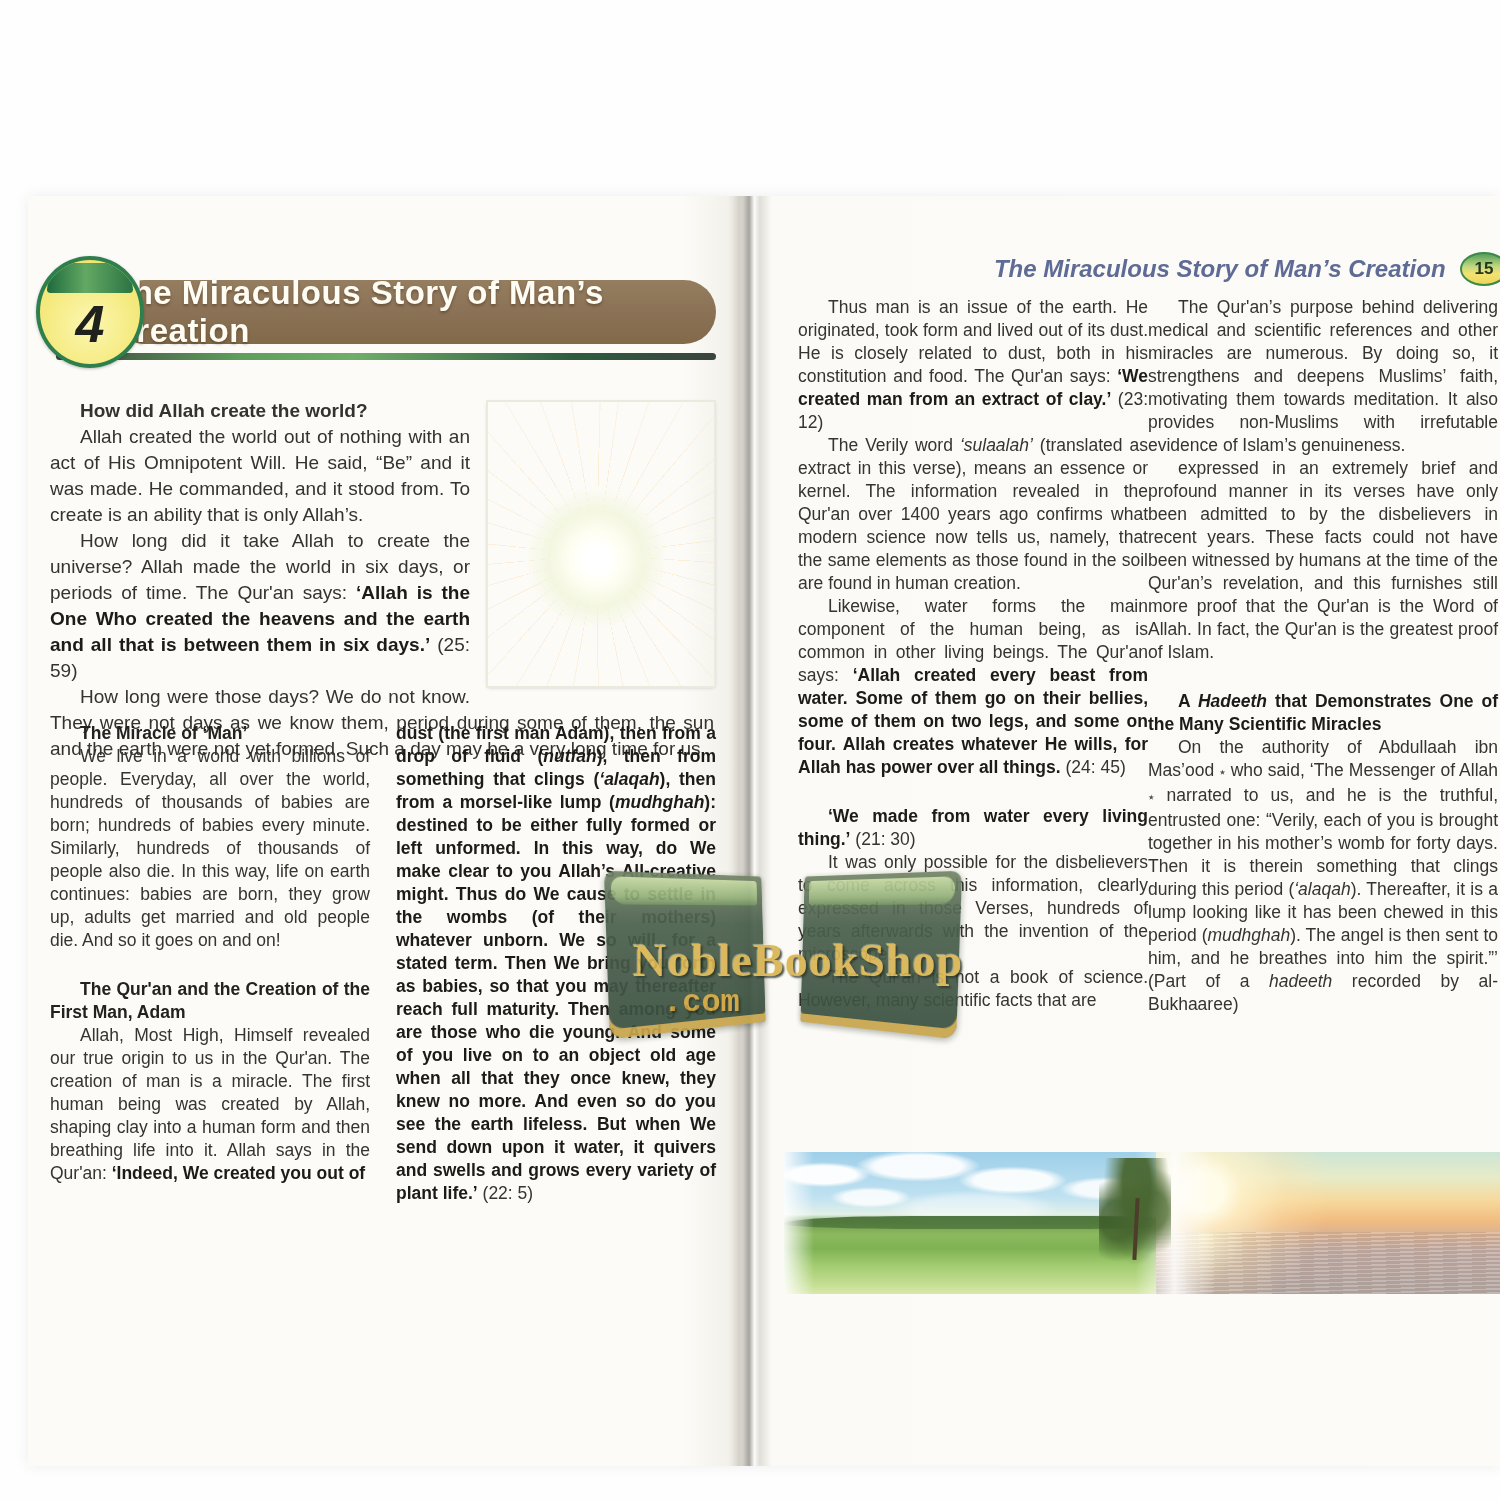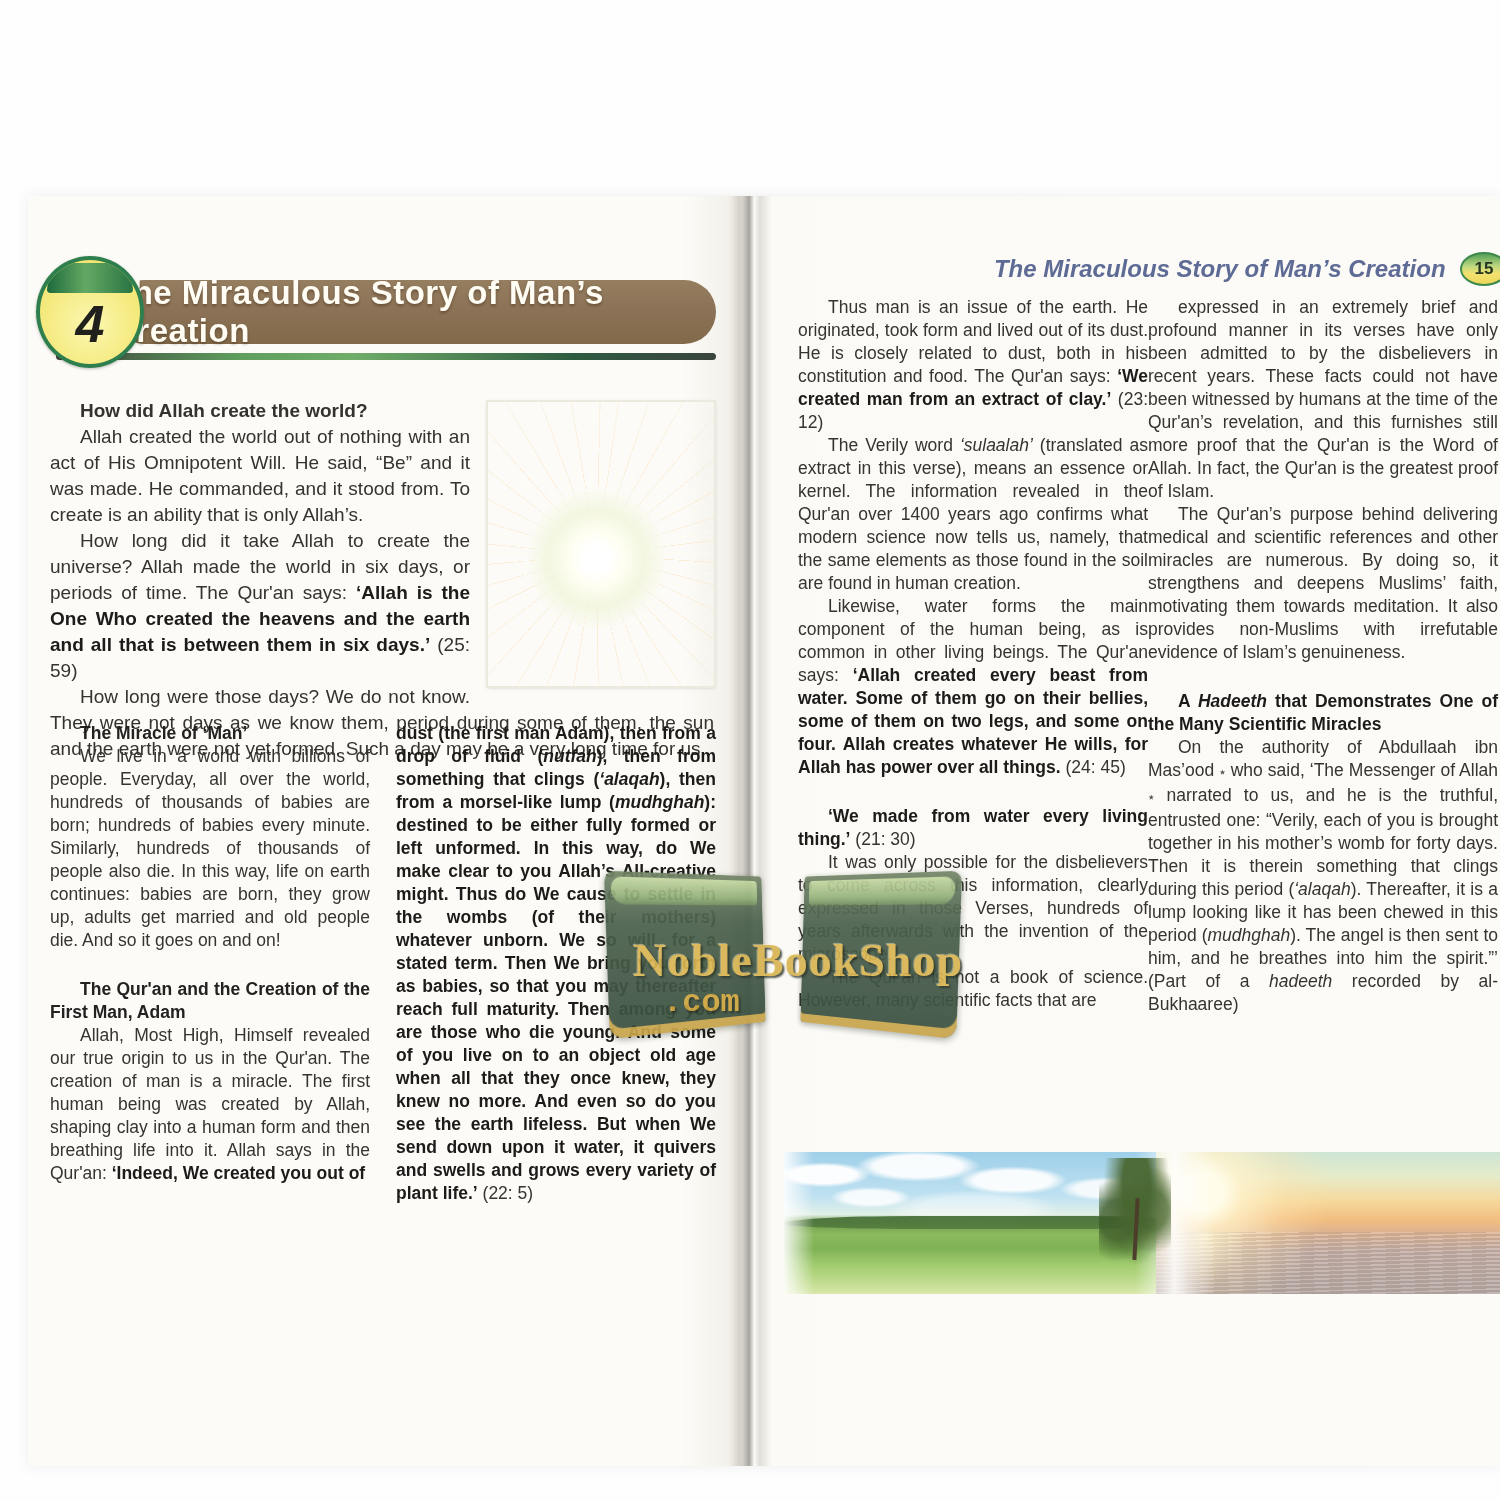--- a/index.html
+++ b/index.html
@@ -145,22 +145,22 @@
     <div class="rp-cols">
       <div class="col">
         <p class="ind"><span class="">Thus man is an issue of the earth. He originated, took form and lived out of its dust. He is closely related to dust, both in his constitution and food. The Qur'an says: </span><span class="rb ">‘We created man from an extract of clay.’</span><span class=""> (23: 12)</span></p>
         <p class="ind"><span class="">The Verily word </span><span class="ri ">‘sulaalah’</span><span class=""> (translated as extract in this verse), means an essence or kernel. The information revealed in the Qur'an over 1400 years ago confirms what modern science now tells us, namely, that the same elements as those found in the soil are found in human creation.</span></p>
         <p class="ind"><span class="">Likewise, water forms the main component of the human being, as is common in other living beings. The Qur'an says: </span><span class="rb ">‘Allah created every beast from water. Some of them go on their bellies, some of them on two legs, and some on four. Allah creates whatever He wills, for Allah has power over all things.</span><span class=""> (24: 45)</span></p>
         <p class="ind gap"><span class="rb ">‘We made from water every living thing.’</span><span class=""> (21: 30)</span></p>
         <p class="ind">It was only possible for the disbelievers to come across this information, clearly expressed in those Verses, hundreds of years afterwards with the invention of the microscope.</p>
         <p class="ind">The Qur'an is not a book of science. However, many scientific facts that are</p>
       </div>
       <div class="col">
+        <p class="ind">The Qur'an’s purpose behind delivering medical and scientific references and other miracles are numerous. By doing so, it strengthens and deepens Muslims’ faith, motivating them towards meditation. It also provides non-Muslims with irrefutable evidence of Islam’s genuineness.</p>
         <p class="ind">expressed in an extremely brief and profound manner in its verses have only been admitted to by the disbelievers in recent years. These facts could not have been witnessed by humans at the time of the Qur'an’s revelation, and this furnishes still more proof that the Qur'an is the Word of Allah. In fact, the Qur'an is the greatest proof of Islam.</p>
-        <p class="ind">The Qur'an’s purpose behind delivering medical and scientific references and other miracles are numerous. By doing so, it strengthens and deepens Muslims’ faith, motivating them towards meditation. It also provides non-Muslims with irrefutable evidence of Islam’s genuineness.</p>
         <p class="h ind gap"><span class="rb ">A </span><span class="rb ri ">Hadeeth</span><span class="rb "> that Demonstrates One of the Many Scientific Miracles</span></p>
         <p class="ind"><span class="">On the authority of Abdullaah ibn Mas’ood </span><span class="sym">٭</span><span class=""> who said, ‘The Messenger of Allah </span><span class="sym">٭</span><span class=""> narrated to us, and he is the truthful, entrusted one:  “Verily, each of you is brought together in his mother’s womb for forty days. Then it is therein something that clings during this period (</span><span class="ri ">‘alaqah</span><span class="">). Thereafter, it is a lump looking like it has been chewed in this period (</span><span class="ri ">mudhghah</span><span class="">). The angel is then sent to him, and he breathes into him the spirit.”’ (Part of a </span><span class="ri ">hadeeth</span><span class=""> recorded by al-Bukhaaree)</span></p>
       </div>
     </div>
 
     <div class="landscape">
       <div class="ls-left"></div>
       <div class="ls-treeline"></div>
       <div class="ls-tree"></div>
       <div class="ls-right"></div>

